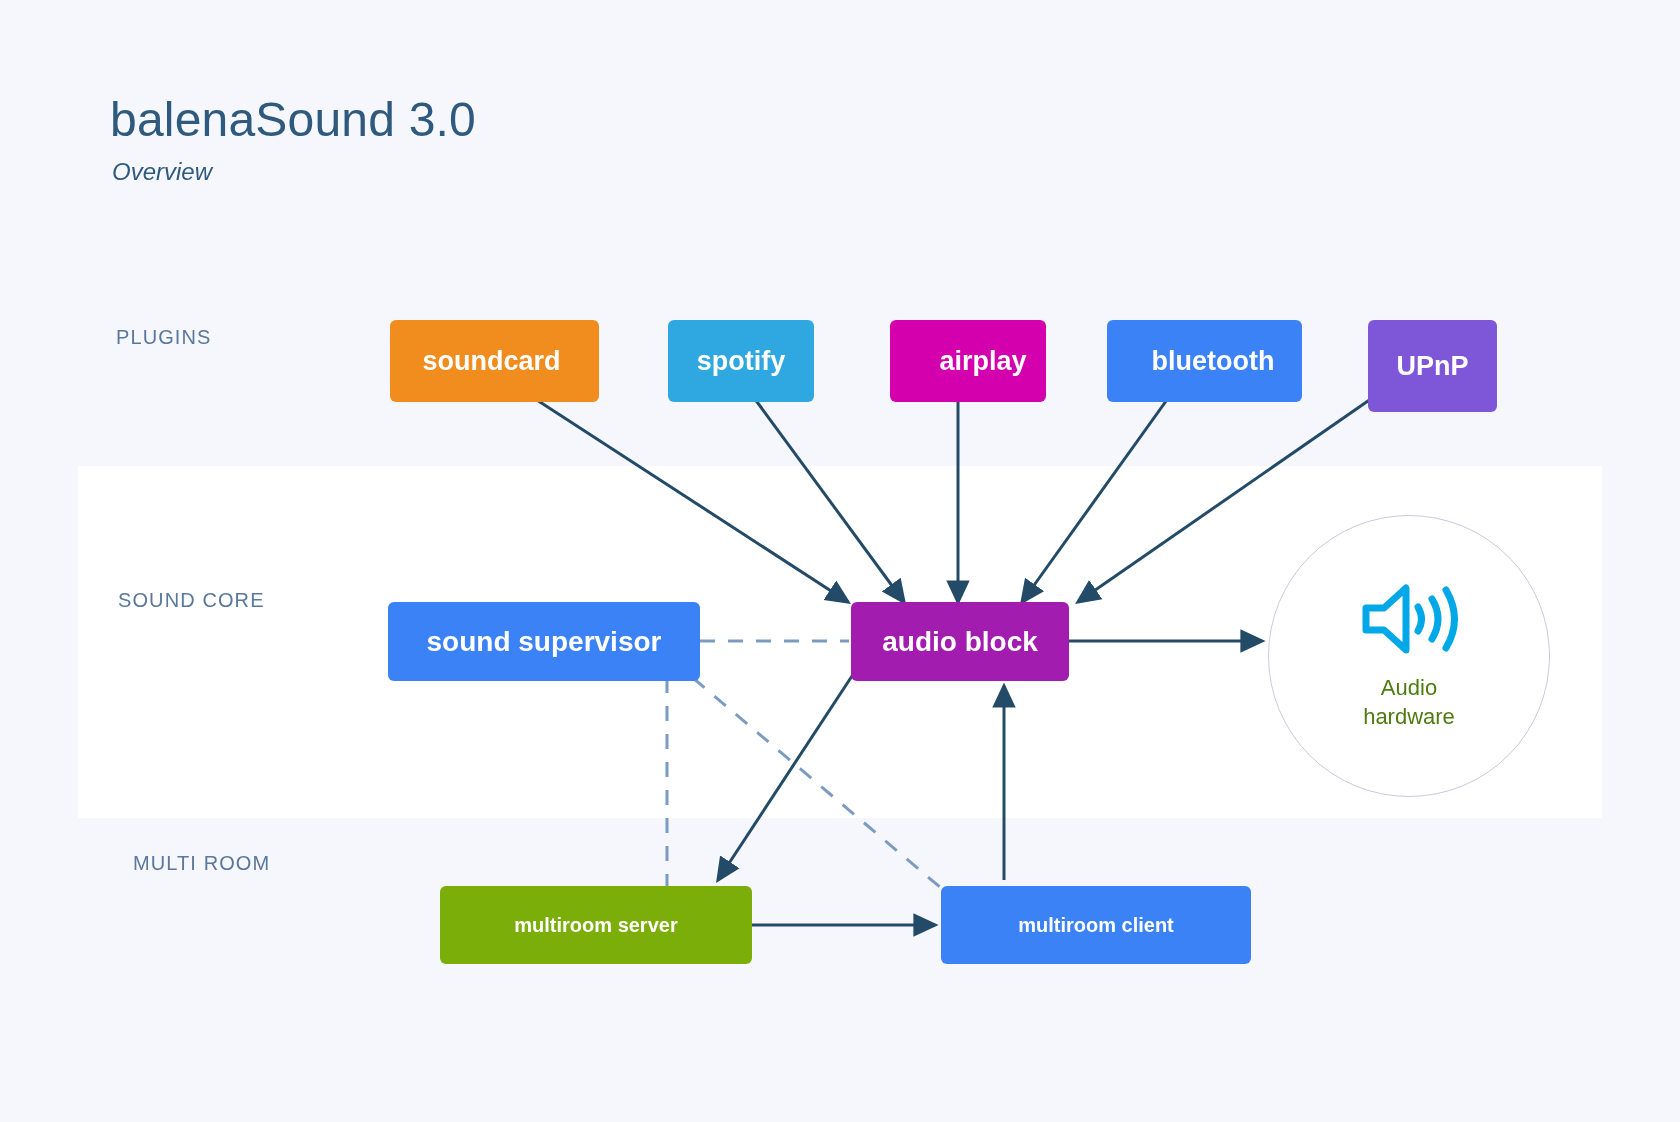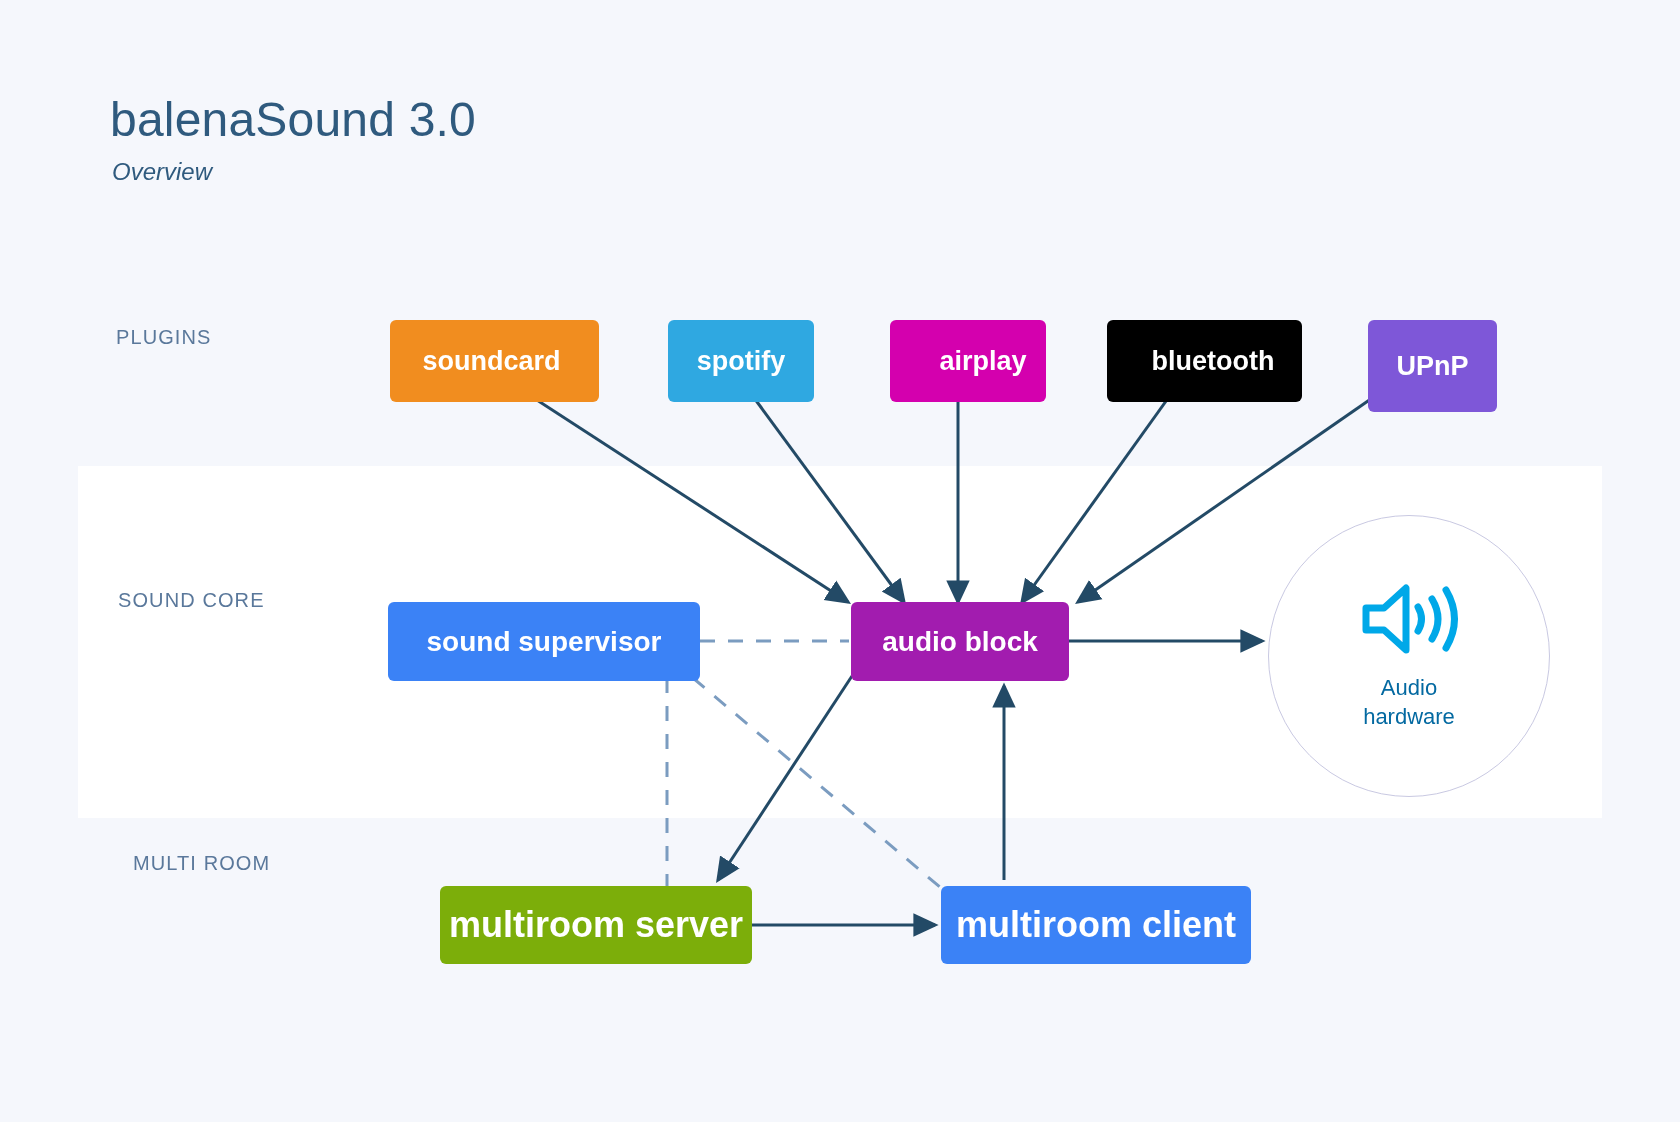--- a/index.html
+++ b/index.html
@@ -72,21 +72,21 @@
     color: #ffffff;
     font-size: 27px;
     font-weight: 600;
     white-space: nowrap;
     box-sizing: border-box;
     padding: 0 14px;
     line-height: 1;
   }
   .node.plugin { font-size: 27px; }
   .node.core   { font-size: 28px; }
-  .node.room   { font-size: 36px; }
+  .node.room   { font-size: 20px; }
 
   
   #audio-hardware {
     position: absolute;
     left: 1268px;
     top: 515px;
     width: 282px;
     height: 282px;
     border-radius: 50%;
     border: 1.6px solid #c9c9e2;
@@ -98,21 +98,21 @@
     box-sizing: border-box;
   }
   #speaker-icon {
     width: 104px;
     height: 76px;
     margin-bottom: 16px;
     margin-left: 6px;
   }
   .hw-caption {
     font-size: 22px;
-    color: #0369a1;
+    color: #4d7c0f;
     text-align: center;
     line-height: 1.33;
   }
 </style>
 </head>
 <body style="background: rgb(245, 247, 252);">
 
 <div id="stage">
 
   <svg id="diagram-svg" viewBox="0 0 1680 1122">
@@ -153,21 +153,21 @@
   <div class="row-label" id="label-plugins">PLUGINS</div>
   <div class="row-label" id="label-soundcore">SOUND CORE</div>
   <div class="row-label" id="label-multiroom">MULTI ROOM</div>
 
   <div class="node plugin" style="left: 390px; top: 320px; width: 209px; height: 82px; background-color: rgb(241, 141, 31); padding-left: 8px;">soundcard</div>
 
   <div class="node plugin" style="left: 668px; top: 320px; width: 146px; height: 82px; background-color: rgb(47, 168, 225);">spotify</div>
 
   <div class="node plugin" style="left: 890px; top: 320px; width: 156px; height: 82px; background-color: rgb(212, 0, 174); padding-left: 44px;">airplay</div>
 
-  <div class="node plugin" style="left: 1107px; top: 320px; width: 195px; height: 82px; background-color: #000000; padding-left: 31px;">bluetooth</div>
+  <div class="node plugin" style="left: 1107px; top: 320px; width: 195px; height: 82px; background-color: #3b82f6; padding-left: 31px;">bluetooth</div>
 
   <div class="node plugin" style="left: 1368px; top: 320px; width: 129px; height: 92px; background-color: rgb(126, 87, 216);">UPnP</div>
 
   <div class="node core" style="left: 388px; top: 602px; width: 312px; height: 79px; background-color: #3b82f6;">sound supervisor</div>
 
   <div class="node core" style="left: 851px; top: 602px; width: 218px; height: 79px; background-color: #a21caf;">audio block</div>
 
   <div id="audio-hardware">
     <svg id="speaker-icon" viewBox="0 0 104 76">
       <path d="M 6 27 L 24 27 L 46 7 L 46 69 L 24 49 L 6 49 Z" fill="none" stroke="#00a8e8" stroke-width="7" stroke-linejoin="round" stroke-linecap="round"></path>

